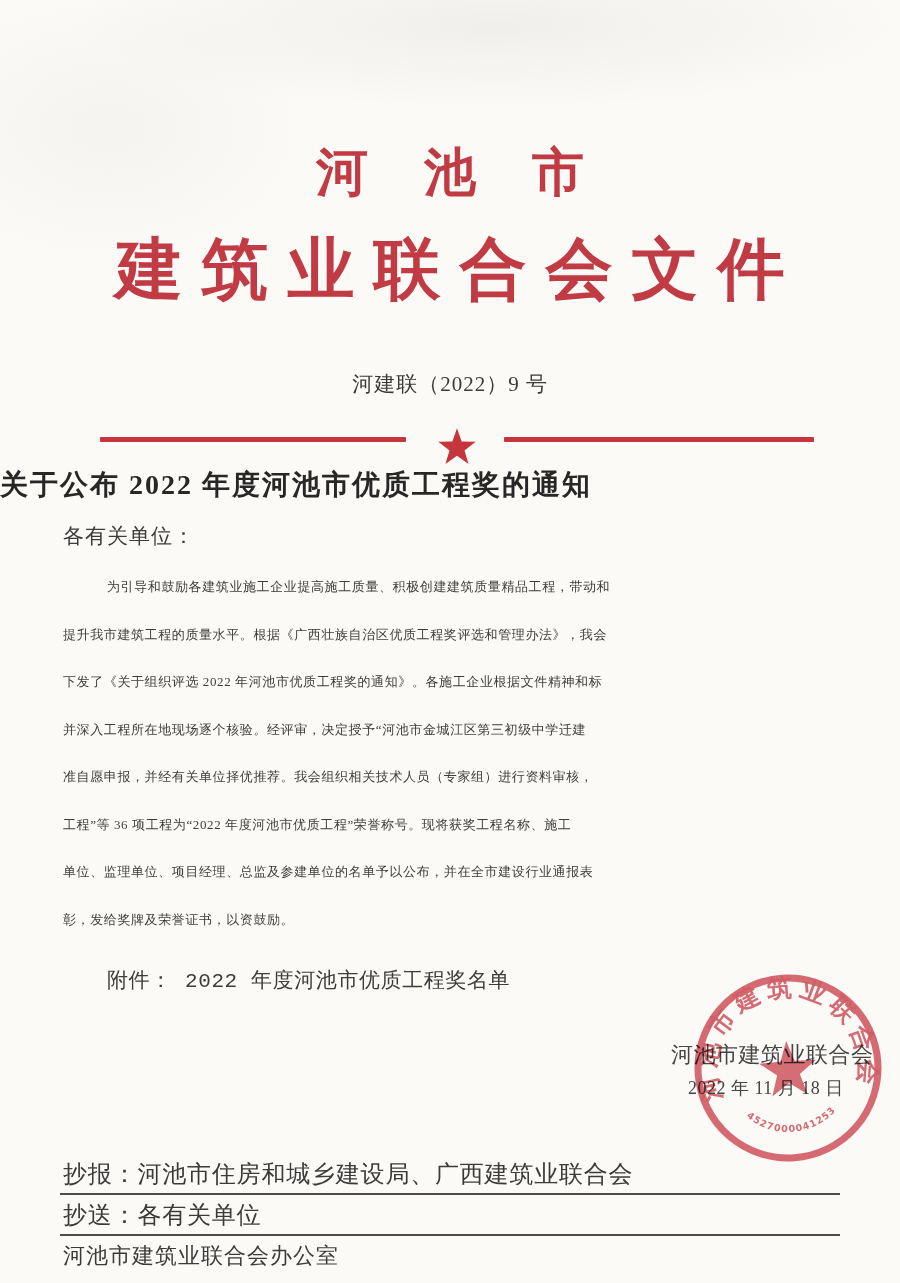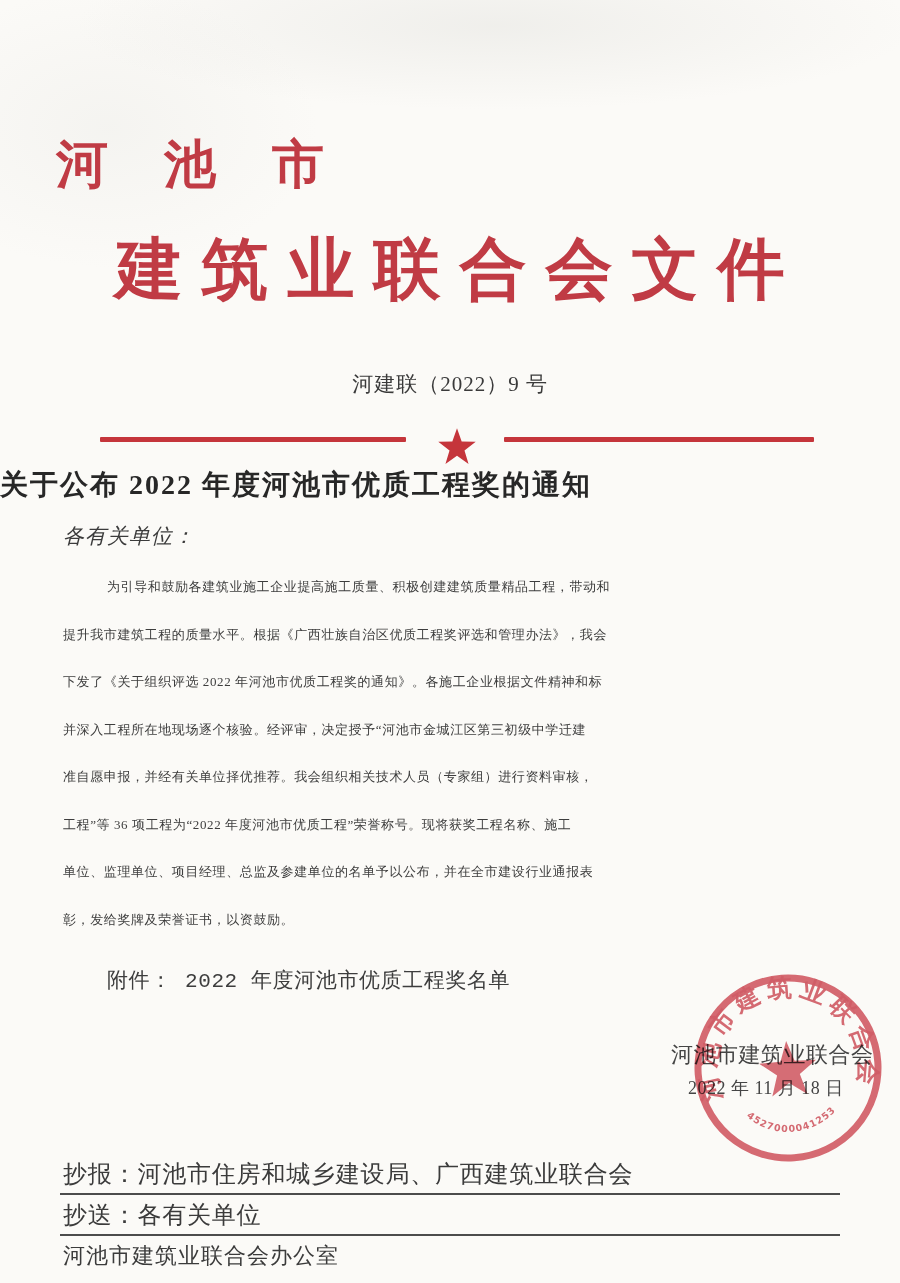--- a/index.html
+++ b/index.html
@@ -10,22 +10,22 @@
     margin: 0 auto;
     background:
       radial-gradient(ellipse 600px 120px at 55% 2%, rgba(210,210,205,.28), rgba(0,0,0,0) 70%),
       radial-gradient(ellipse 300px 200px at 12% 10%, rgba(215,215,210,.18), rgba(0,0,0,0) 70%),
       #fbfaf7;
     overflow: hidden;
     font-family: "Liberation Serif", "DejaVu Serif", serif;
     color: #3b3b3b;
   }
   .org-line1 {
-    position: absolute; top: 130px; left: 0; width: 100%;
-    font-size: 52px; font-weight: 700;
+    position: absolute; top: 138px; left: 0; width: 100%;
+    text-align: center; font-size: 52px; font-weight: 700;
     letter-spacing: 56px; text-indent: 56px;
     color: #c03b44;
   }
   .org-line2 {
     position: absolute; top: 224px; left: 0; width: 100%;
     text-align: center; font-size: 67px; font-weight: 700;
     letter-spacing: 19px; text-indent: 19px;
     color: #c03b44;
   }
   .doc-number {
@@ -40,21 +40,21 @@
   .divider .seg.left  { left: 0; width: 306px; }
   .divider .seg.right { right: 0; width: 310px; }
   .divider .star { position: absolute; left: 334px; top: -3px; width: 46px; height: 46px; }
   .doc-title {
     position: absolute; top: 466px; left: 0; width: 100%; margin: 0;
     text-align: left; font-size: 28px; font-weight: 700; color: #272727;
     letter-spacing: 2px;
   }
   .salutation {
     position: absolute; top: 522px; left: 63px;
-    font-size: 21px; letter-spacing: 1px; color: #3b3b3b; font-style: italic;
+    font-size: 21px; letter-spacing: 1px; color: #3b3b3b;
   }
   .body-block {
     position: absolute; top: 563px; left: 63px; width: 780px;
     font-size: 13px; line-height: 47.5px; letter-spacing: 0.6px; color: #3d3d3d;
   }
   .body-block .line { white-space: nowrap; }
   .body-block .line.indent { text-indent: 44px; }
   .attachment {
     position: absolute; top: 966px; left: 107px;
     font-size: 21px; letter-spacing: 0.6px; color: #3d3d3d; font-family: Liberation Mono, monospace;

